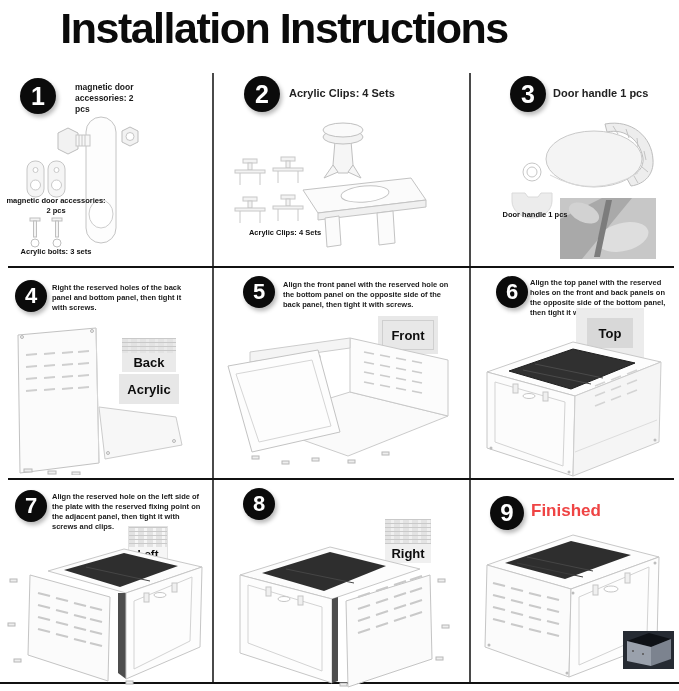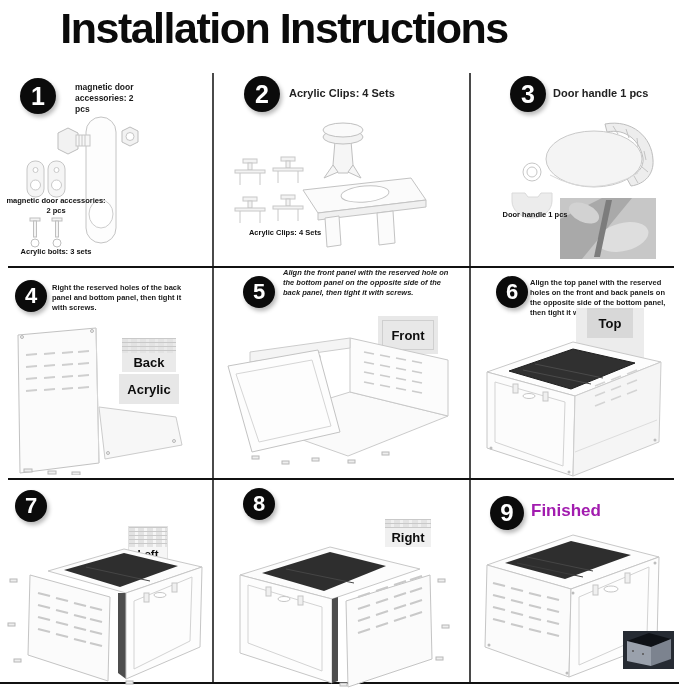--- a/index.html
+++ b/index.html
@@ -178,21 +178,21 @@
     <div class="abs tag vents" style="left:122px;top:71px;width:54px;height:34px;background-color:#eaeaea;font-size:13px;">
       <div class="tag-text" style="background:#eaeaea;padding:2px 0;">Back</div>
     </div>
     <div class="abs tag" style="left:119px;top:107px;width:60px;height:30px;background:#e7e7e7;font-size:13px;align-items:center;">
       <div class="tag-text">Acrylic</div>
     </div>
   </div>
 
   <div class="panel" style="left:213px;top:267px;width:256px;height:211px;">
     <div class="abs badge" style="left:30px;top:9px;width:32px;height:32px;font-size:22px;">5</div>
-    <div class="abs step-text" style="left:70px;top:1px;width:170px;font-style:italic;">Align the front panel with the reserved hole on the bottom panel on the opposite side of the back panel, then tight it with screws.</div>
+    <div class="abs step-text" style="left:70px;top:13px;width:170px;">Align the front panel with the reserved hole on the bottom panel on the opposite side of the back panel, then tight it with screws.</div>
     <div class="abs tag" style="left:165px;top:49px;width:60px;height:38px;background:#e8e8e8;font-size:13px;align-items:center;box-shadow:inset 0 0 0 4px #e8e8e8, inset 0 0 0 5px #cfcfcf;">
       <div class="tag-text">Front</div>
     </div>
     <svg class="abs" style="left:9px;top:63px;" width="240" height="145" viewBox="0 0 240 145">
       <polygon points="30,92 128,62 226,86 126,126" fill="#fafafa" stroke="#cbcbcb"></polygon>
       <polygon points="128,8 226,30 226,86 128,62" fill="#fcfcfc" stroke="#c8c8c8"></polygon>
       <g stroke="#cccccc" stroke-width="1.6">
         <line x1="142" y1="22" x2="152" y2="24"></line>
           <line x1="158" y1="25" x2="168" y2="27"></line>
           <line x1="174" y1="28" x2="184" y2="30"></line>
@@ -224,21 +224,21 @@
           <rect x="90" y="128" width="7" height="3"></rect>
         <rect x="126" y="130" width="7" height="3"></rect>
           <rect x="160" y="122" width="7" height="3"></rect>
       </g>
     </svg>
   </div>
 
   <div class="panel" style="left:469px;top:267px;width:210px;height:211px;">
     <div class="abs badge" style="left:27px;top:9px;width:32px;height:32px;font-size:22px;">6</div>
     <div class="abs step-text" style="left:61px;top:11px;width:146px;">Align the top panel with the reserved holes on the front and back panels on the opposite side of the bottom panel, then tight it with screws.</div>
-    <div class="abs" style="left:107px;top:41px;width:68px;height:50px;background:#ececec;display:flex;align-items:flex-start;justify-content:center;">
+    <div class="abs" style="left:107px;top:41px;width:68px;height:50px;background:#ececec;display:flex;align-items:center;justify-content:center;">
       <div class="tag" style="width:46px;height:30px;background:#d8d8d8;font-size:13px;align-items:center;">
         <div class="tag-text">Top</div>
       </div>
     </div>
     <svg class="abs" style="left:6px;top:63px;" width="200" height="148" viewBox="0 0 200 148">
       <polygon points="12,42 98,12 186,32 100,66" fill="#fdfdfd" stroke="#c8c8c8"></polygon>
       <polygon points="34,41 98,19 160,33 96,59" fill="#303030" stroke="#1f1f1f"></polygon>
       <line x1="60" y1="34" x2="128" y2="48" stroke="#4a4a4a"></line>
       <line x1="48" y1="40" x2="116" y2="54" stroke="#4a4a4a"></line>
       <polygon points="12,42 100,66 98,146 12,118" fill="#fcfcfc" stroke="#c6c6c6"></polygon>
@@ -264,20 +264,21 @@
       <g fill="#bdbdbd">
         <circle cx="16" cy="118" r="1.5"></circle>
           <circle cx="94" cy="142" r="1.5"></circle>
           <circle cx="180" cy="110" r="1.5"></circle>
       </g>
     </svg>
   </div>
 
   <div class="panel" style="left:0;top:479px;width:212px;height:212px;">
     <div class="abs badge" style="left:15px;top:11px;width:32px;height:32px;font-size:22px;">7</div>
+    <div class="abs step-text" style="left:52px;top:13px;width:152px;">Align the reserved hole on the left side of the plate with the reserved fixing point on the adjacent panel, then tight it with screws and clips.</div>
     <div class="abs tag vents" style="left:128px;top:47px;width:38px;height:34px;background-color:#f6f6f6;font-size:11.5px;border:1px solid #e2e2e2;">
       <div class="tag-text" style="background:#f6f6f6;padding:1px 0;">Left</div>
     </div>
     <svg class="abs" style="left:6px;top:64px;" width="204" height="142" viewBox="0 0 204 142">
       <polygon points="42,28 118,6 196,24 120,50" fill="#fcfcfc" stroke="#c8c8c8"></polygon>
       <polygon points="58,27 118,10 172,23 114,44" fill="#2e2e2e"></polygon>
       <line x1="80" y1="24" x2="144" y2="38" stroke="#454545"></line>
       <polygon points="112,50 120,50 120,136 112,130" fill="#4d4d4d"></polygon>
       <polygon points="120,50 196,24 194,104 120,136" fill="#fdfdfd" stroke="#c6c6c6"></polygon>
       <polygon points="128,58 186,34 184,98 128,126" fill="none" stroke="#d3d3d3"></polygon>
@@ -309,21 +310,21 @@
         <rect x="4" y="36" width="7" height="3"></rect>
           <rect x="2" y="80" width="7" height="3"></rect>
           <rect x="8" y="116" width="7" height="3"></rect>
         <rect x="120" y="138" width="7" height="3"></rect>
       </g>
     </svg>
   </div>
 
   <div class="panel" style="left:213px;top:479px;width:256px;height:212px;">
     <div class="abs badge" style="left:30px;top:9px;width:32px;height:32px;font-size:22px;">8</div>
-    <div class="abs tag vents" style="left:172px;top:40px;width:46px;height:28px;background-color:#f0f0f0;font-size:13px;">
+    <div class="abs tag vents" style="left:172px;top:40px;width:46px;height:44px;background-color:#f0f0f0;font-size:13px;">
       <div class="tag-text" style="background:#f0f0f0;padding:2px 0;">Right</div>
     </div>
     <svg class="abs" style="left:9px;top:60px;" width="240" height="150" viewBox="0 0 240 150">
       <polygon points="18,36 108,8 198,30 110,60" fill="#fcfcfc" stroke="#c8c8c8"></polygon>
       <polygon points="40,34 108,13 164,27 102,52" fill="#2e2e2e"></polygon>
       <line x1="64" y1="30" x2="132" y2="44" stroke="#454545"></line>
       <polygon points="18,36 110,60 110,144 18,114" fill="#fdfdfd" stroke="#c6c6c6"></polygon>
       <polygon points="26,46 100,68 100,132 26,104" fill="none" stroke="#d3d3d3"></polygon>
       <g stroke="#c6c6c6" fill="#f0f0f0">
         <rect x="44" y="48" width="5" height="9"></rect>
@@ -354,21 +355,21 @@
         <rect x="216" y="40" width="7" height="3"></rect>
           <rect x="220" y="86" width="7" height="3"></rect>
           <rect x="214" y="118" width="7" height="3"></rect>
         <rect x="118" y="144" width="7" height="3"></rect>
       </g>
     </svg>
   </div>
 
   <div class="panel" style="left:469px;top:479px;width:210px;height:212px;">
     <div class="abs badge" style="left:21px;top:17px;width:34px;height:34px;font-size:24px;">9</div>
-    <div class="abs" style="left:62px;top:22px;font-size:17px;font-weight:800;color:#a21caf;">Finished</div>
+    <div class="abs" style="left:62px;top:22px;font-size:17px;font-weight:800;color:#ef4444;">Finished</div>
     <svg class="abs" style="left:6px;top:46px;" width="204" height="164" viewBox="0 0 204 164">
       <polygon points="12,40 98,10 184,32 96,64" fill="#fdfdfd" stroke="#c8c8c8"></polygon>
       <polygon points="30,38 96,16 156,30 90,54" fill="#2e2e2e"></polygon>
       <line x1="52" y1="32" x2="118" y2="46" stroke="#454545"></line>
       <line x1="42" y1="38" x2="108" y2="52" stroke="#3c3c3c"></line>
       <polygon points="12,40 96,64 94,152 10,122" fill="#fbfbfb" stroke="#c6c6c6"></polygon>
       <g stroke="#c9c9c9" stroke-width="2">
         <line x1="18" y1="58" x2="30" y2="61"></line>
           <line x1="36" y1="63" x2="48" y2="66"></line>
           <line x1="54" y1="68" x2="66" y2="71"></line>

